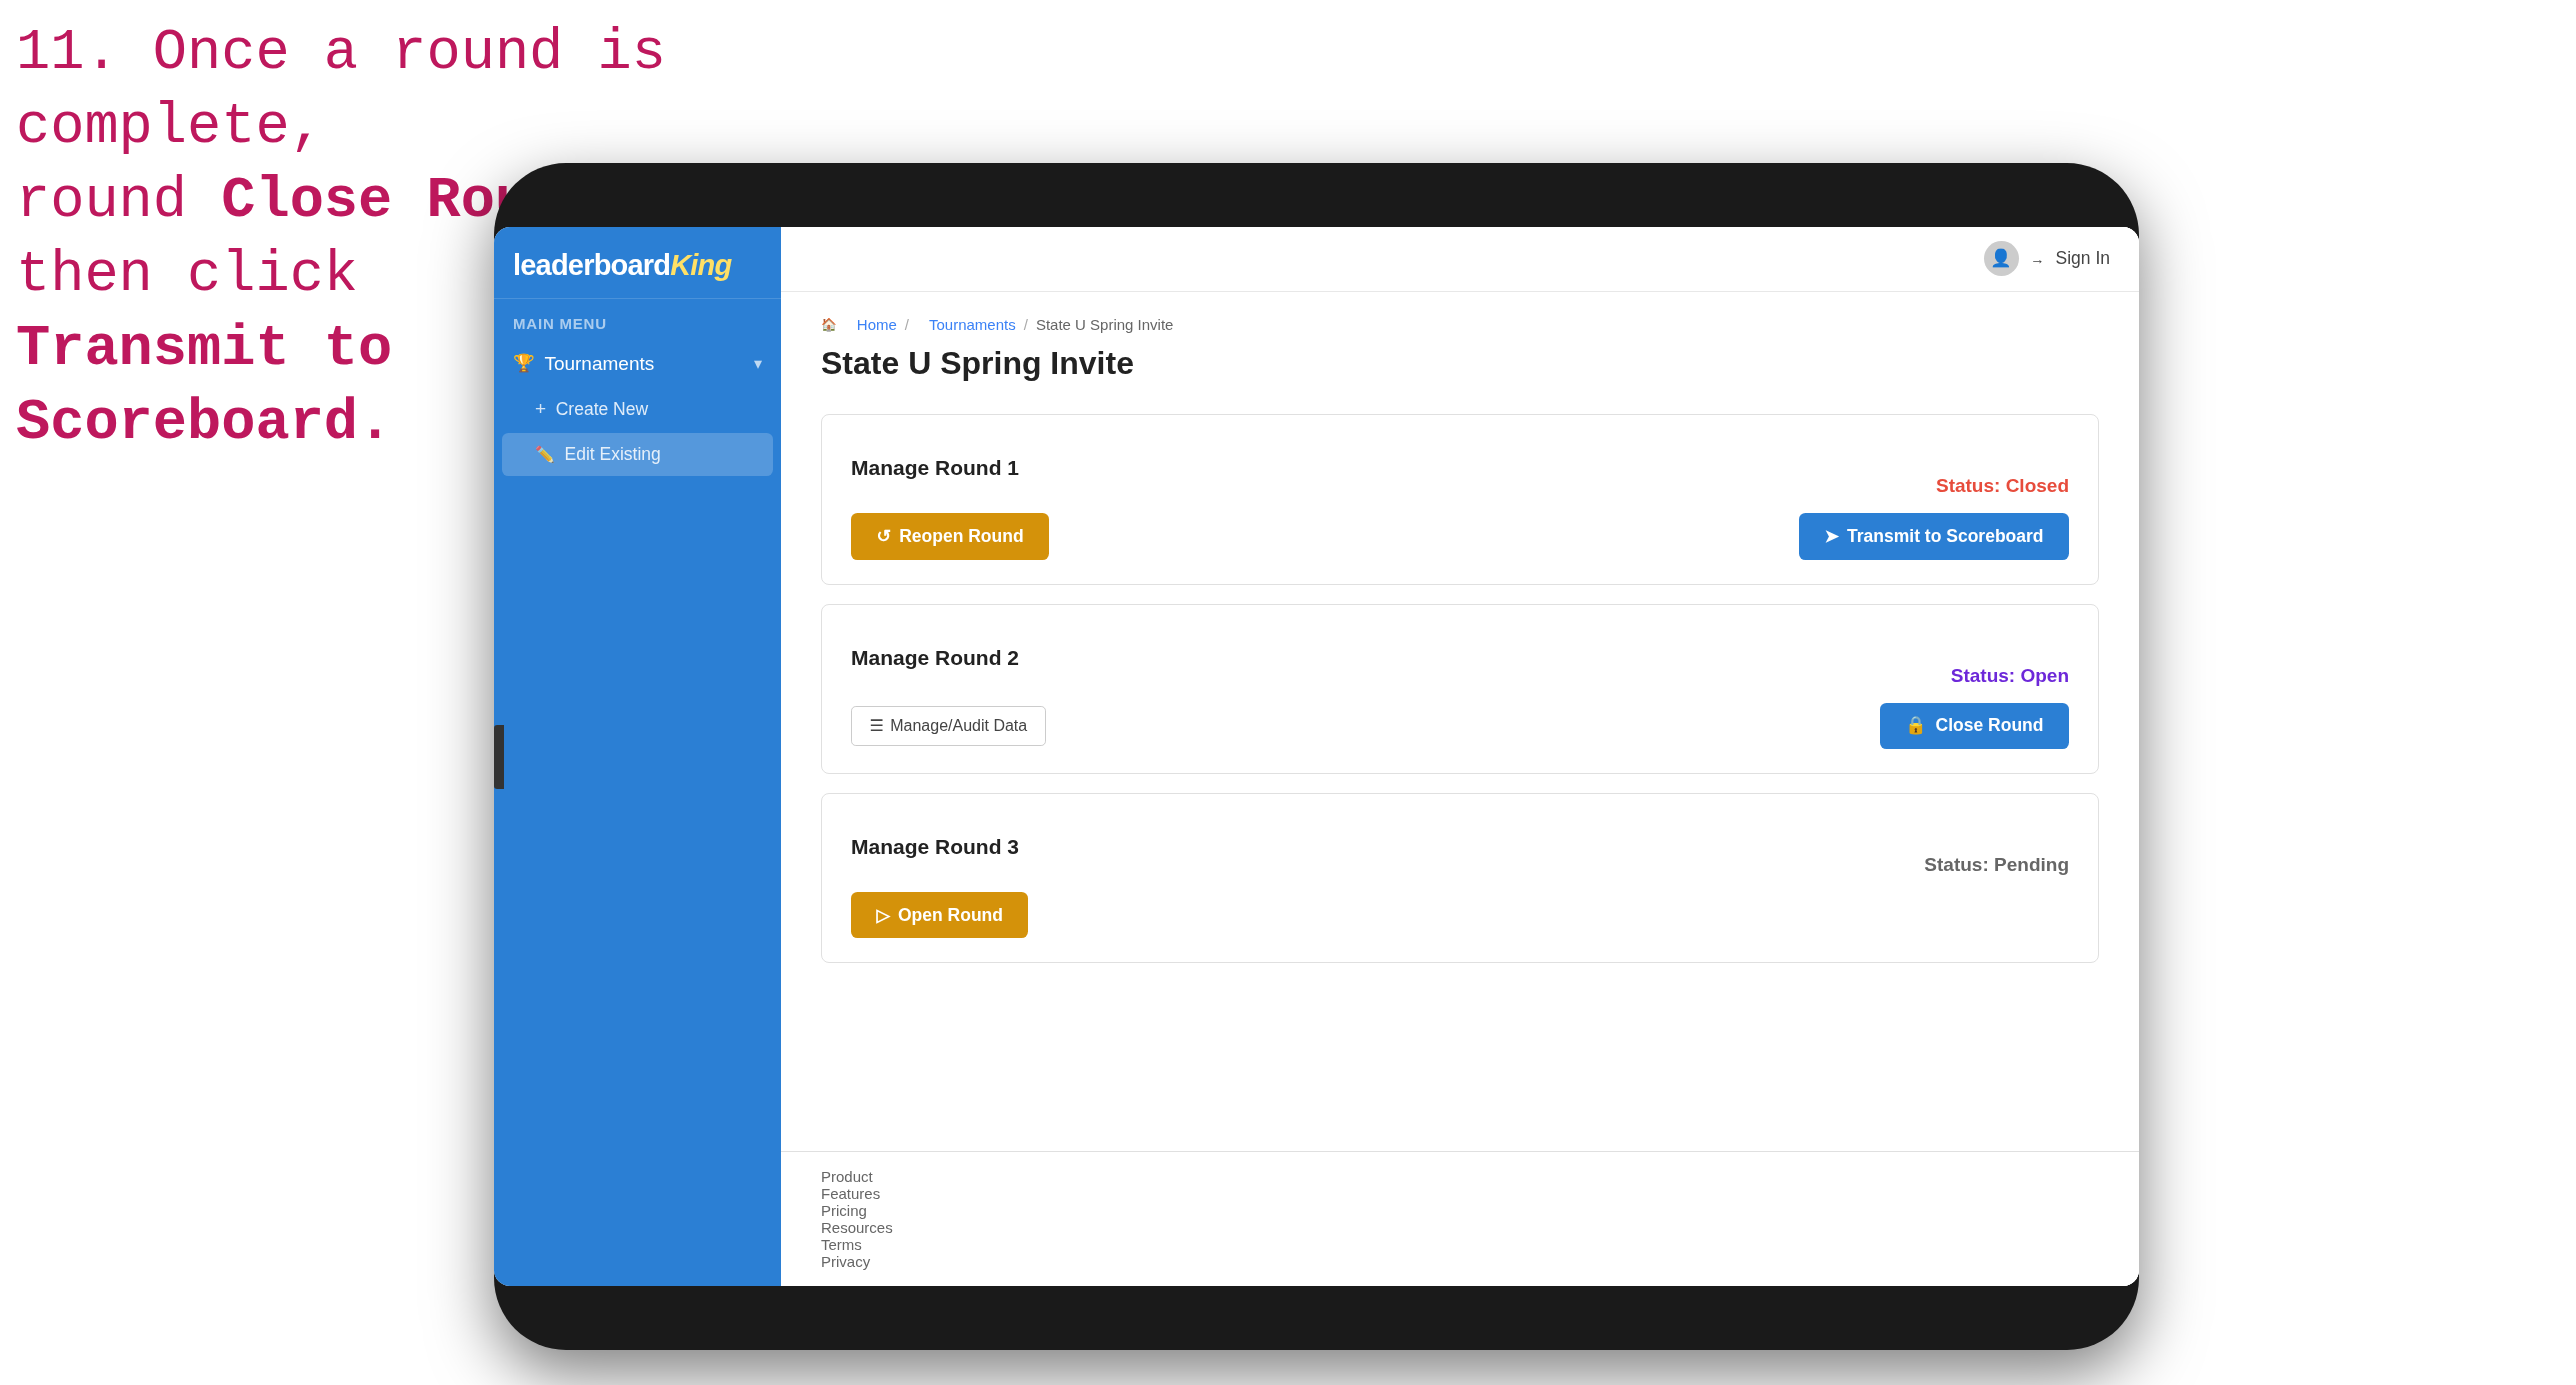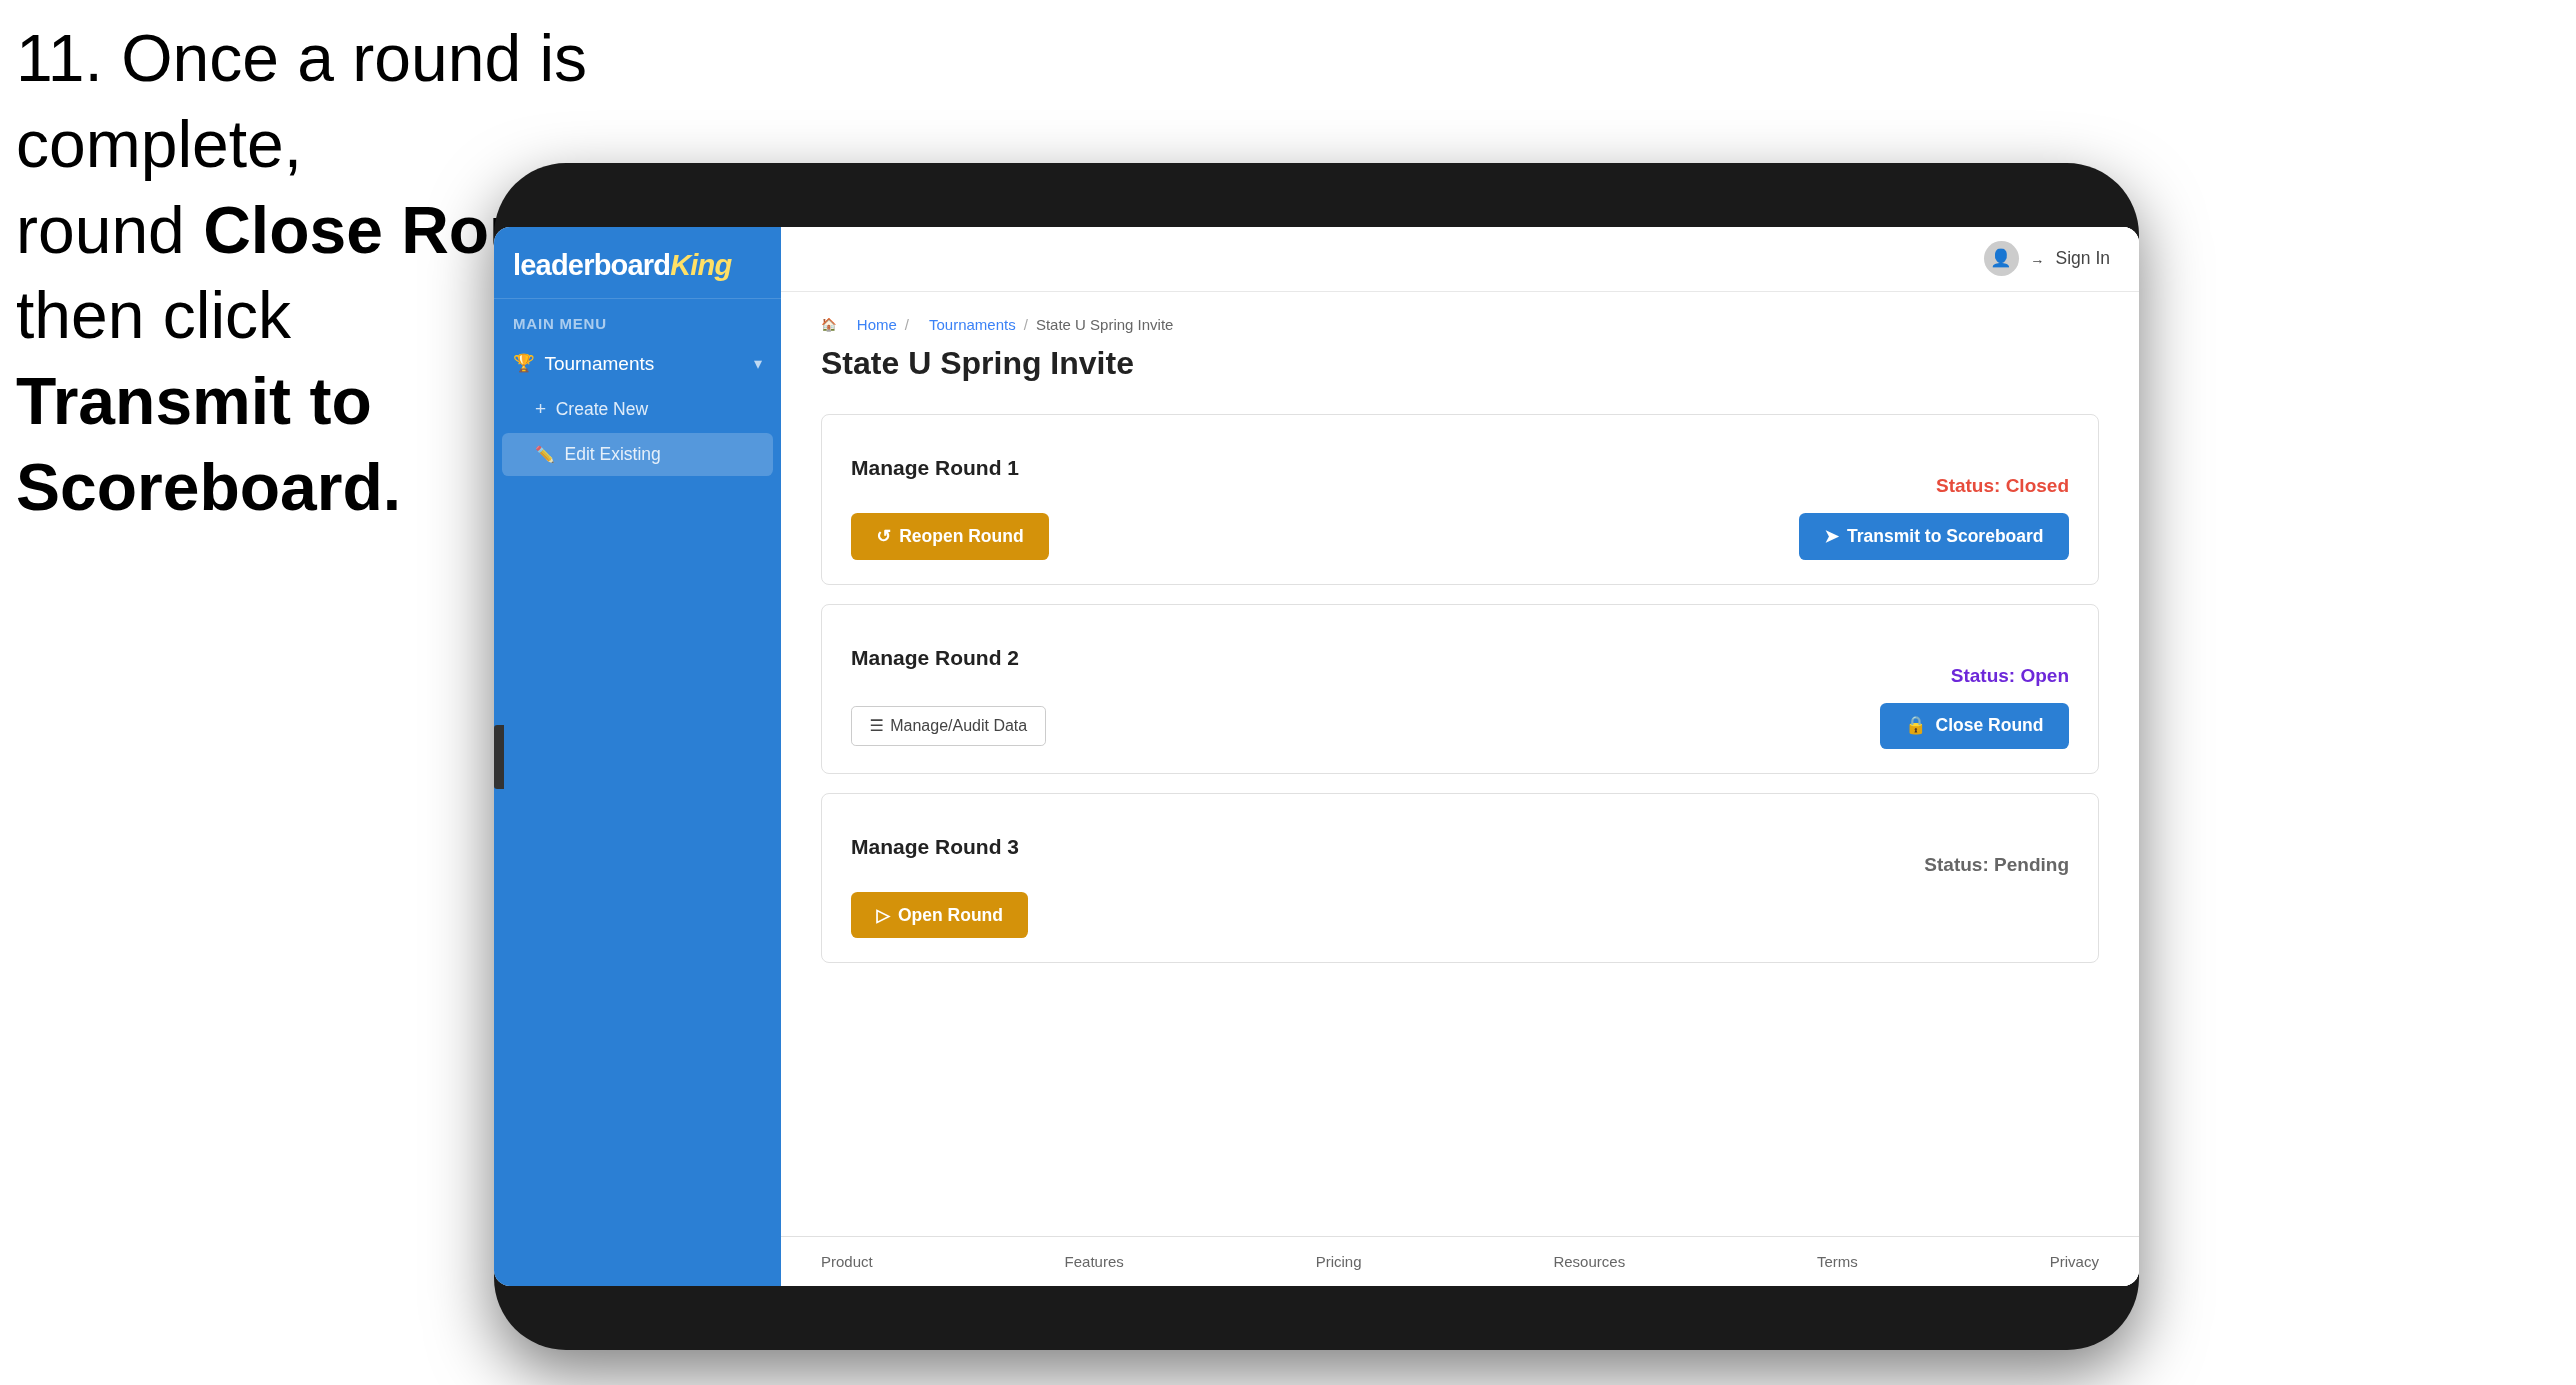--- a/index.html
+++ b/index.html
@@ -10,24 +10,25 @@
       height: 1386px;
       overflow: hidden;
       position: relative;
     }
 
     
     .instruction-text {
       position: absolute;
       top: 16px;
       left: 16px;
-      font-size: 66px;
+      font-size: 57px;
       line-height: 1.3;
-      color: #000000;
+      color: #be185d;
       max-width: 685px;
+      font-family: Liberation Mono, monospace;
     }
     .instruction-text strong {
       font-weight: 800;
     }
 
     
     .arrow-overlay {
       position: absolute;
       top: 0;
       left: 0;
@@ -248,22 +249,22 @@
       align-items: center;
       justify-content: space-between;
     }
 
     
     .footer {
       border-top: 0.8px solid #e0e0e0;
       padding: 16px 40px;
       display: flex;
       justify-content: space-between;
-      gap: 32px;
       background: white;
+      flex-direction: column;
     }
 
     .footer-link {
       font-size: 15px;
       color: #666;
       text-decoration: none;
     }
   </style>
 </head>
 <body>

